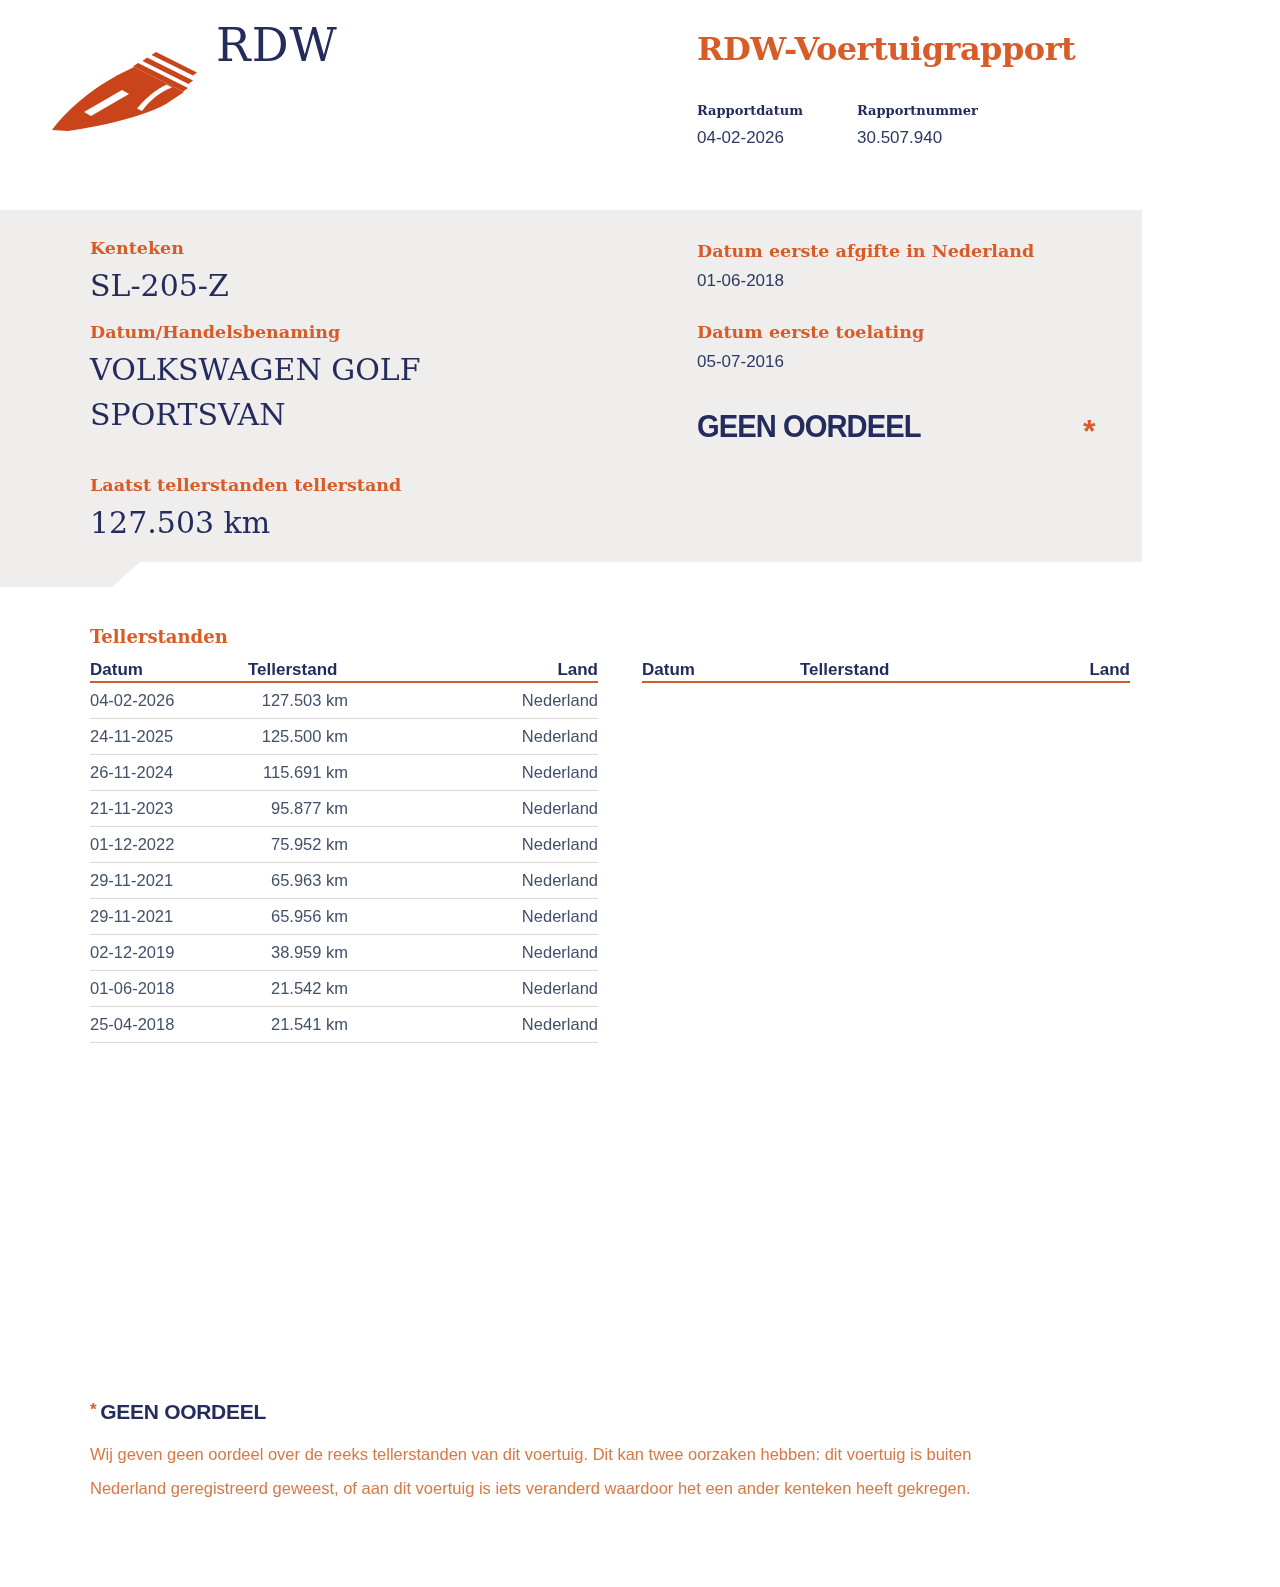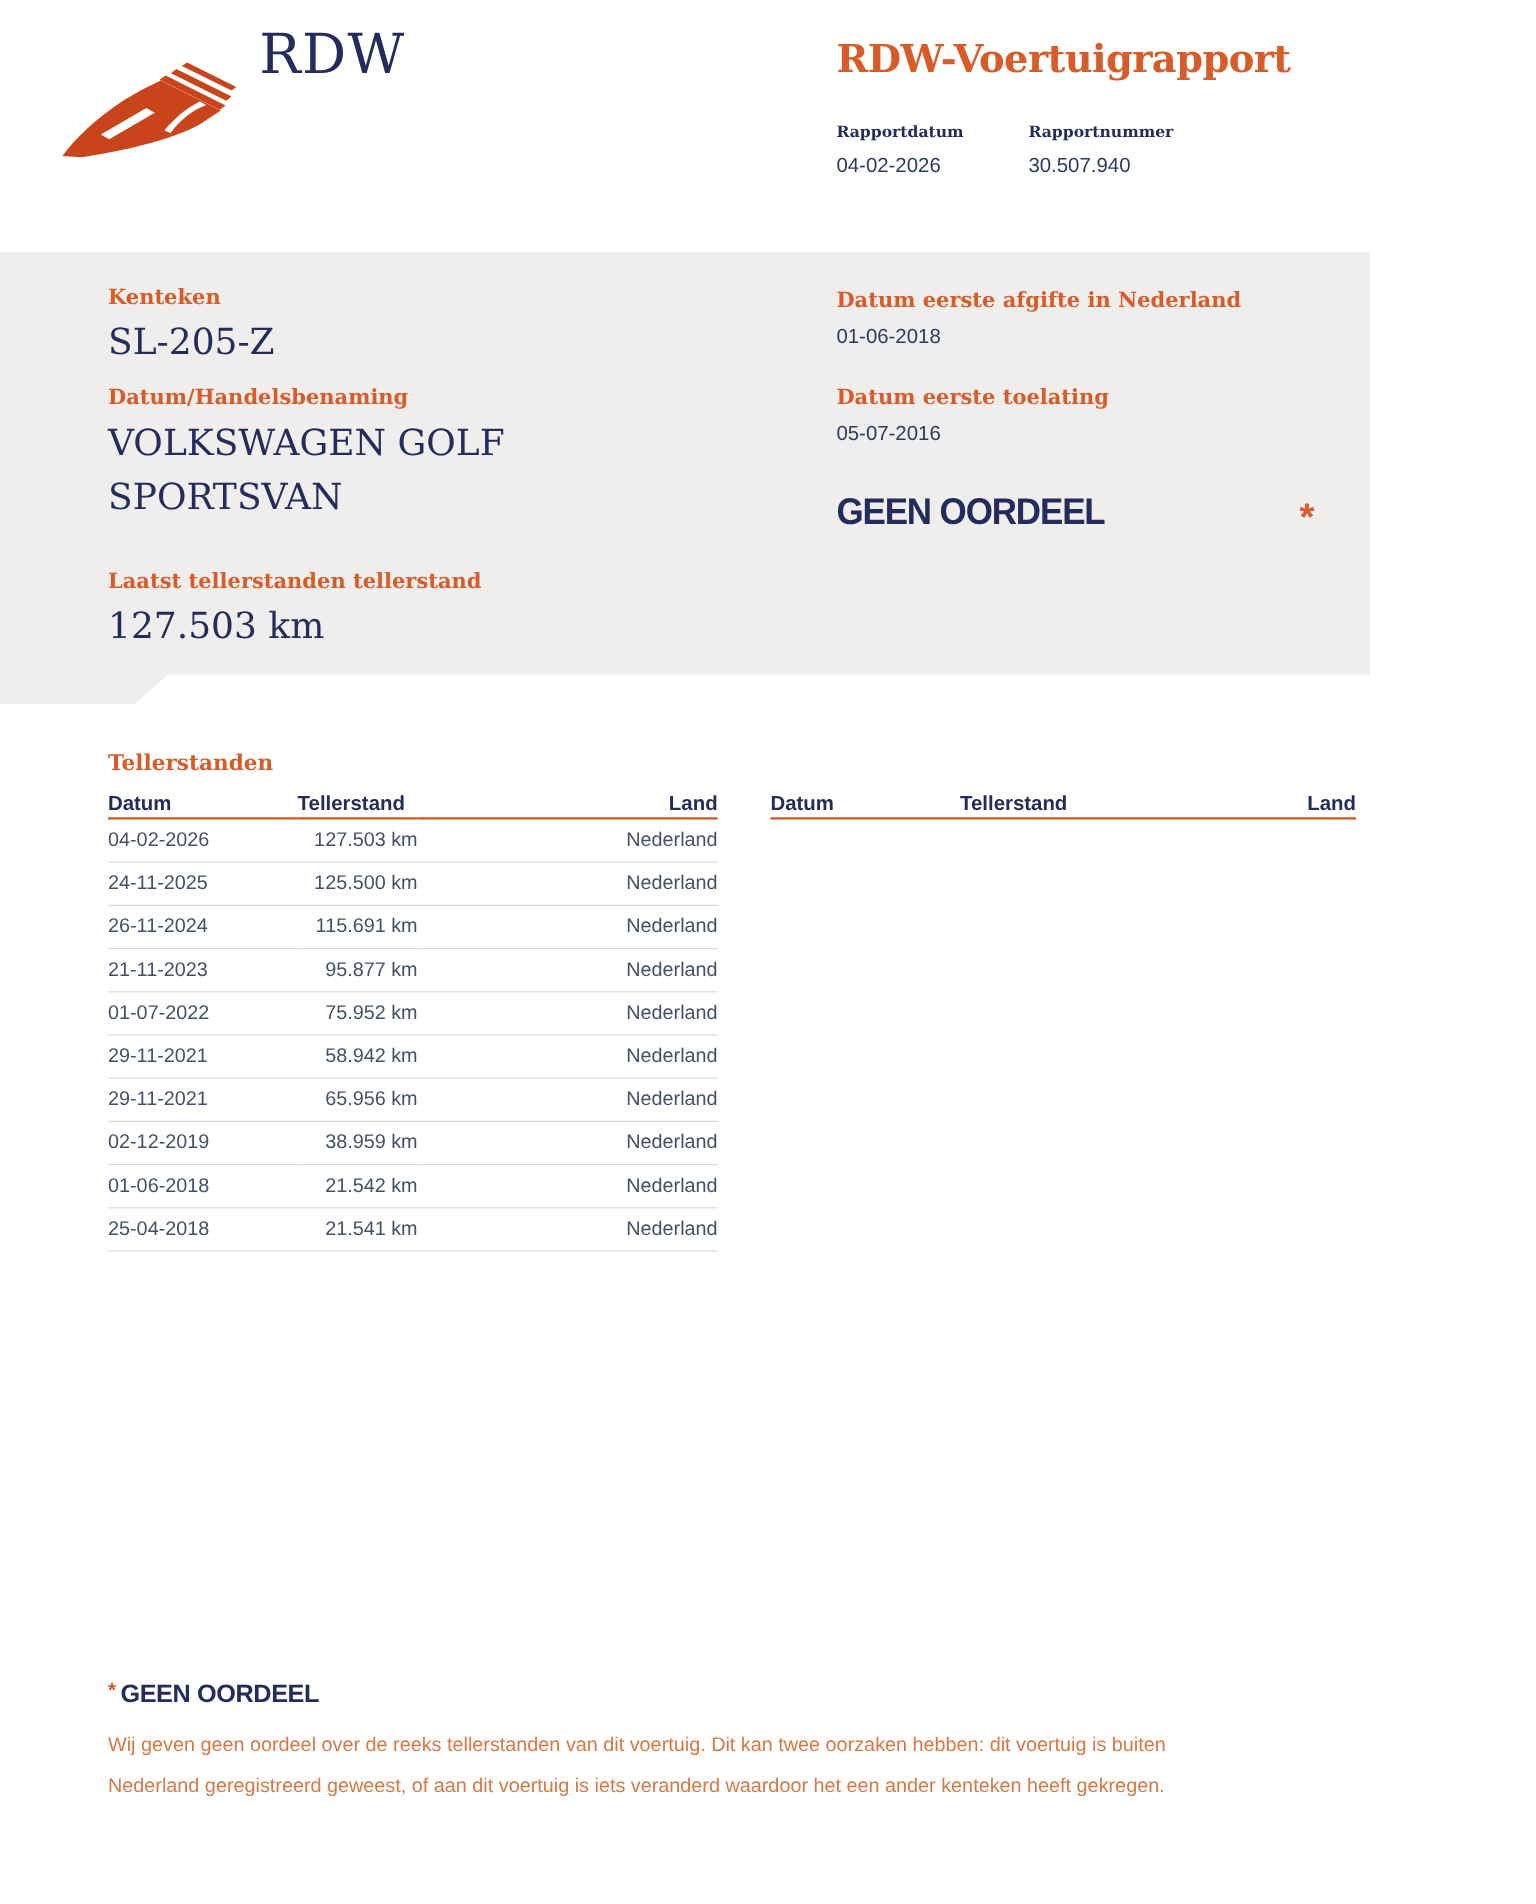--- a/index.html
+++ b/index.html
@@ -191,27 +191,27 @@
               <td class="c0">26-11-2024</td>
               <td class="c1">115.691 km</td>
               <td class="c2">Nederland</td>
             </tr>
             <tr>
               <td class="c0">21-11-2023</td>
               <td class="c1">95.877 km</td>
               <td class="c2">Nederland</td>
             </tr>
             <tr>
-              <td class="c0">01-07-2022</td>
+              <td class="c0">01-12-2022</td>
               <td class="c1">75.952 km</td>
               <td class="c2">Nederland</td>
             </tr>
             <tr>
               <td class="c0">29-11-2021</td>
-              <td class="c1">58.942 km</td>
+              <td class="c1">65.963 km</td>
               <td class="c2">Nederland</td>
             </tr>
             <tr>
               <td class="c0">29-11-2021</td>
               <td class="c1">65.956 km</td>
               <td class="c2">Nederland</td>
             </tr>
             <tr>
               <td class="c0">02-12-2019</td>
               <td class="c1">38.959 km</td>

